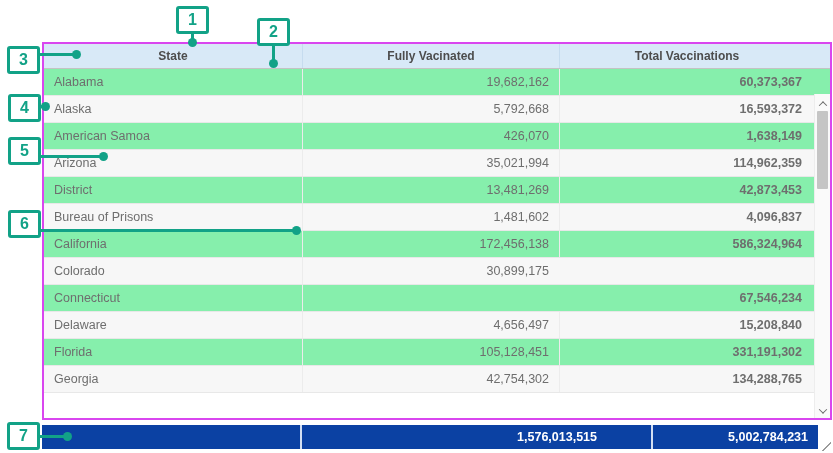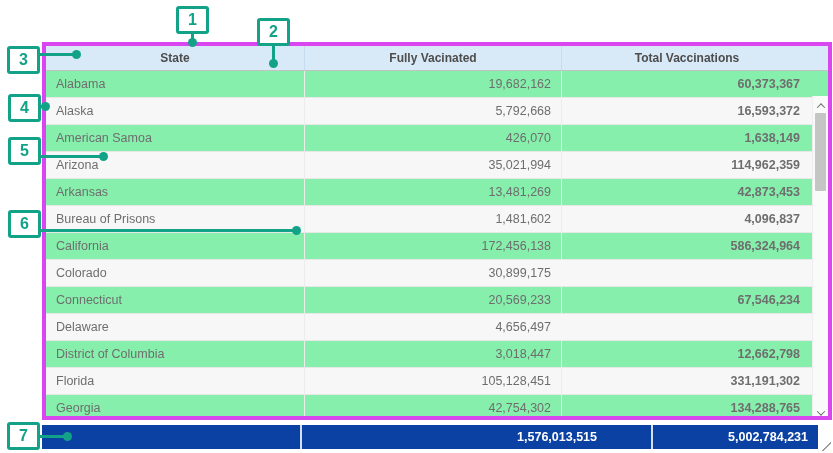--- a/index.html
+++ b/index.html
@@ -2,21 +2,21 @@
 <html><head>
 <meta charset="utf-8">
 <style>
   * { margin:0; padding:0; box-sizing:border-box; }
   html,body { width:833px; height:453px; background:#ffffff; overflow:hidden;
     font-family:"Liberation Sans", sans-serif; }
   .canvas { position:relative; width:833px; height:453px; background:#fff; }
 
   
   .tbl { position:absolute; left:42px; top:42px; width:790px; height:378px;
-    border:4px solid #d946ef; background:#fff; overflow:hidden; }
+    border:2px solid #d946ef; background:#fff; overflow:hidden; }
   .thead { display:flex; height:25px; background:#d8e9f7; border-bottom:1px solid #c3c3c3; }
   .th { display:flex; align-items:center; justify-content:center;
     font-size:12px; font-weight:700; color:#4d4d4d; cursor:pointer; }
   .th + .th { border-left:1px solid #c6dcef; }
   .th-state { width:258px; }
   .th-fully { width:257px; }
   .th-total { flex:1; padding-right:16px; }
 
   .tbody { position:relative; height:353px; overflow:hidden; }
   .tr { display:flex; height:27px; border-bottom:1px solid #e8e8e8; background:#86efac; }
@@ -93,51 +93,46 @@
         <div class="td td-state">American Samoa</div>
         <div class="td td-fully">426,070</div>
         <div class="td td-total">1,638,149</div>
       </div>
       <div class="tr">
         <div class="td td-state">Arizona</div>
         <div class="td td-fully">35,021,994</div>
         <div class="td td-total">114,962,359</div>
       </div>
       <div class="tr">
-        <div class="td td-state">Arkansas</div>
+        <div class="td td-state">District</div>
         <div class="td td-fully">13,481,269</div>
         <div class="td td-total">42,873,453</div>
       </div>
       <div class="tr">
         <div class="td td-state">Bureau of Prisons</div>
         <div class="td td-fully">1,481,602</div>
         <div class="td td-total">4,096,837</div>
       </div>
       <div class="tr">
         <div class="td td-state">California</div>
         <div class="td td-fully">172,456,138</div>
         <div class="td td-total">586,324,964</div>
       </div>
       <div class="tr">
         <div class="td td-state">Colorado</div>
         <div class="td td-fully">30,899,175</div>
       </div>
       <div class="tr">
         <div class="td td-state">Connecticut</div>
-        <div class="td td-fully">20,569,233</div>
         <div class="td td-total">67,546,234</div>
       </div>
       <div class="tr">
         <div class="td td-state">Delaware</div>
         <div class="td td-fully">4,656,497</div>
-      </div>
-      <div class="tr">
-        <div class="td td-state">District of Columbia</div>
-        <div class="td td-fully">3,018,447</div>
-        <div class="td td-total">12,662,798</div>
+        <div class="td td-total">15,208,840</div>
       </div>
       <div class="tr">
         <div class="td td-state">Florida</div>
         <div class="td td-fully">105,128,451</div>
         <div class="td td-total">331,191,302</div>
       </div>
       <div class="tr">
         <div class="td td-state">Georgia</div>
         <div class="td td-fully">42,754,302</div>
         <div class="td td-total">134,288,765</div>

